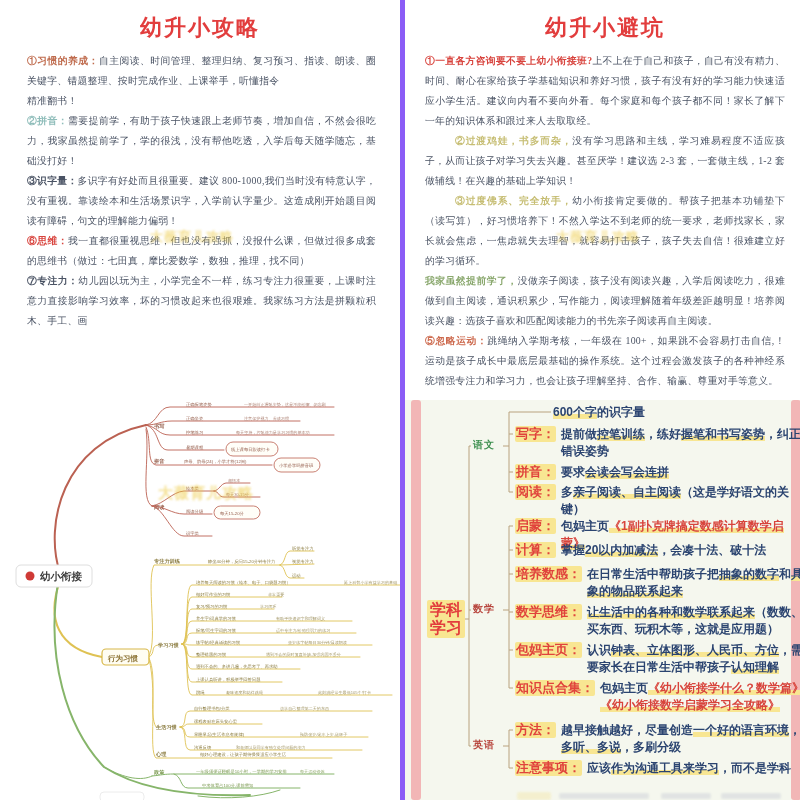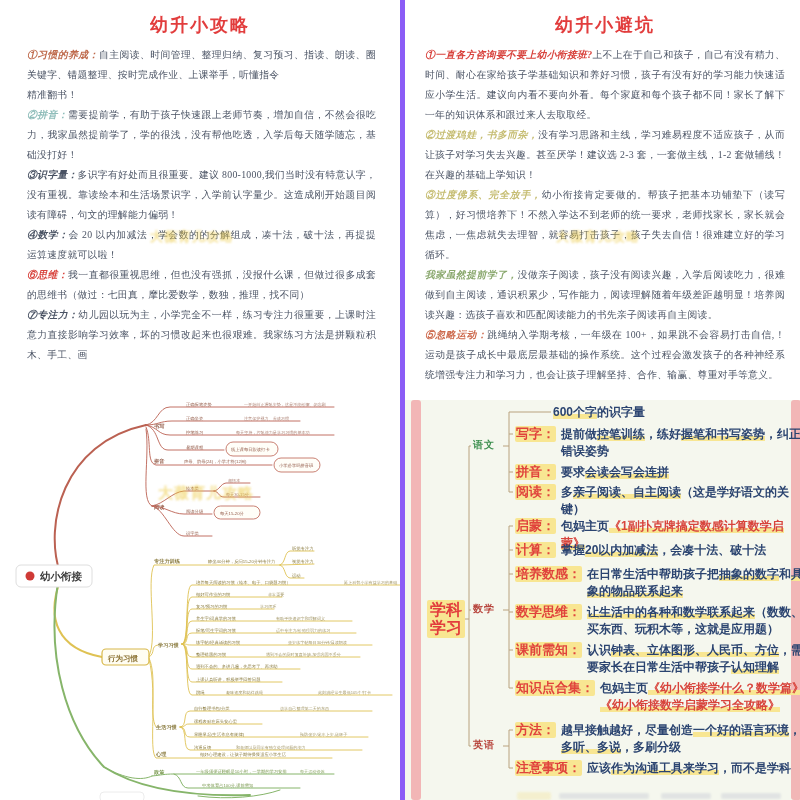--- a/index.html
+++ b/index.html
@@ -1,29 +1,29 @@
 <!DOCTYPE html>
 <html><head>
 <meta charset="utf-8">
 <style>
   html,body{margin:0;padding:0;}
   body{width:800px;height:800px;position:relative;background:#fff;overflow:hidden;
        font-family:"Liberation Sans","DejaVu Sans",sans-serif;}
   .col{position:absolute;top:0;width:400px;height:800px;background:#fff;}
   #colL{left:0;} #colR{left:400px;border-left:5px solid #8b5cf6;}
-  .title{margin:13px 0 8px 0;text-align:center;font-size:18px;font-weight:bold;
+  .title{margin:13px 0 8px 0;text-align:center;font-size:22px;font-weight:bold;
          color:#e23d3d;letter-spacing:2px;}
   .paras{padding:0 24px 0 27px;height:345px;overflow:hidden;}
   #colR .paras{padding:0 20px 0 20px;height:350px;}
   .paras p{margin:0;font-family:"Liberation Serif","DejaVu Serif",serif;
            font-size:9.8px;line-height:20px;color:#4a5364;text-align:justify;
            letter-spacing:.3px;}
-  .plabel{font-weight:bold;font-style:italic;}
+  .plabel{font-weight:bold;}
   .c-orange{color:#bf6b4d;} .c-teal{color:#8fbdba;} .c-dark{color:#4a5364;}
-  .c-red{color:#d8433d;} .c-khaki{color:#c6bd72;} .c-green{color:#8aa86e;}
+  .c-red{color:#d8433d;} .c-khaki{color:#c6bd72;margin-left:30px;} .c-green{color:#8aa86e;}
   .c-orange2{color:#cd6a4e;}
   .watermark{position:absolute;font-size:13px;font-weight:bold;color:#ecc83c;
              opacity:.55;filter:blur(1.1px);letter-spacing:1px;pointer-events:none;}
   
   #mm{position:absolute;left:0;top:395px;}
   .ln-r{stroke:#bb6152;fill:none;stroke-width:.9;stroke-linecap:round;}
   .ln-y{stroke:#dfc253;fill:none;stroke-width:.9;stroke-linecap:round;}
   .ln-g{stroke:#86b56a;fill:none;stroke-width:1;stroke-linecap:round;}
   .tk{stroke-width:2;}
   .mlabel{font:bold 5.2px "Liberation Sans",sans-serif;}
@@ -56,21 +56,20 @@
 </head>
 <body>
 
 <div class="col" id="colL">
   <div class="title">幼升小攻略</div>
   <div class="paras">
     <p><span class="plabel c-orange">①习惯的养成：</span><span>自主阅读、时间管理、整理归纳、复习预习、指读、朗读、圈关键字、错题整理、按时完成作业、上课举手，听懂指令</span></p>
     <p><span>精准翻书！</span></p>
     <p><span class="plabel c-teal">②拼音：</span><span>需要提前学，有助于孩子快速跟上老师节奏，增加自信，不然会很吃力，我家虽然提前学了，学的很浅，没有帮他吃透，入学后每天随学随忘，基础没打好！</span></p>
     <p><span class="plabel c-dark">③识字量：</span><span>多识字有好处而且很重要。建议 800-1000,我们当时没有特意认字，没有重视。靠读绘本和生活场景识字，入学前认字量少。这造成刚开始题目阅读有障碍，句文的理解能力偏弱！</span></p>
-    <p><span class="plabel c-dark">④数学：</span><span>会 20 以内加减法，学会数的的分解组成，凑十法，破十法，再提提运算速度就可以啦！</span></p>
     <p><span class="plabel c-red">⑥思维：</span><span>我一直都很重视思维，但也没有强抓，没报什么课，但做过很多成套的思维书（做过：七田真，摩比爱数学，数独，推理，找不同）</span></p>
     <p><span class="plabel c-dark">⑦专注力：</span><span>幼儿园以玩为主，小学完全不一样，练习专注力很重要，上课时注意力直接影响学习效率，坏的习惯改起来也很艰难。我家练习方法是拼颗粒积木、手工、画</span></p>
   </div>
 
   <svg id="mm" width="400" height="405" viewBox="0 0 400 405">
 
     <path class="ln-r tk" d="M60,178 C44,130 62,48 146,30"></path>
     <path class="ln-y tk" d="M60,186 C46,224 58,254 102,262"></path>
     <path class="ln-g tk" d="M58,188 C46,262 66,332 104,372 C135,392 180,402 250,400"></path>
     <path class="ln-g" d="M104,372 C125,384 142,386 152,381"></path>
@@ -252,21 +251,21 @@
       </div>
     <div class="item" style="top:166px">
         <span class="lb">培养数感：</span>
         <div class="tx"><span>在日常生活中帮助孩子把</span><span class="hl">抽象的数字</span><span>和</span><span class="hl">具象的物品联系起来</span></div>
       </div>
     <div class="item" style="top:204px">
         <span class="lb">数学思维：</span>
         <div class="tx"><span class="hl">让生活中的各种和数学联系起来</span><span>（数数、买东西、玩积木等，这就是应用题）</span></div>
       </div>
     <div class="item" style="top:242px">
-        <span class="lb">课前需知：</span>
+        <span class="lb">包妈主页：</span>
         <div class="tx"><span>认识</span><span class="hl">钟表、立体图形、人民币、方位</span><span>，需要家长在日常生活中帮孩子</span><span class="hl">认知理解</span></div>
       </div>
     <div class="item" style="top:280px">
         <span class="lb">知识点合集：</span>
         <div class="tx"><span>包妈主页</span><span class="hl red">《幼小衔接学什么？数学篇》</span><span class="hl red">《幼小衔接数学启蒙学习全攻略》</span></div>
       </div>
     <div class="item" style="top:360px">
         <span class="lb">注意事项：</span>
         <div class="tx"><span>应该</span><span class="hl">作为沟通工具来学习</span><span>，而不是学科</span></div>
       </div>

